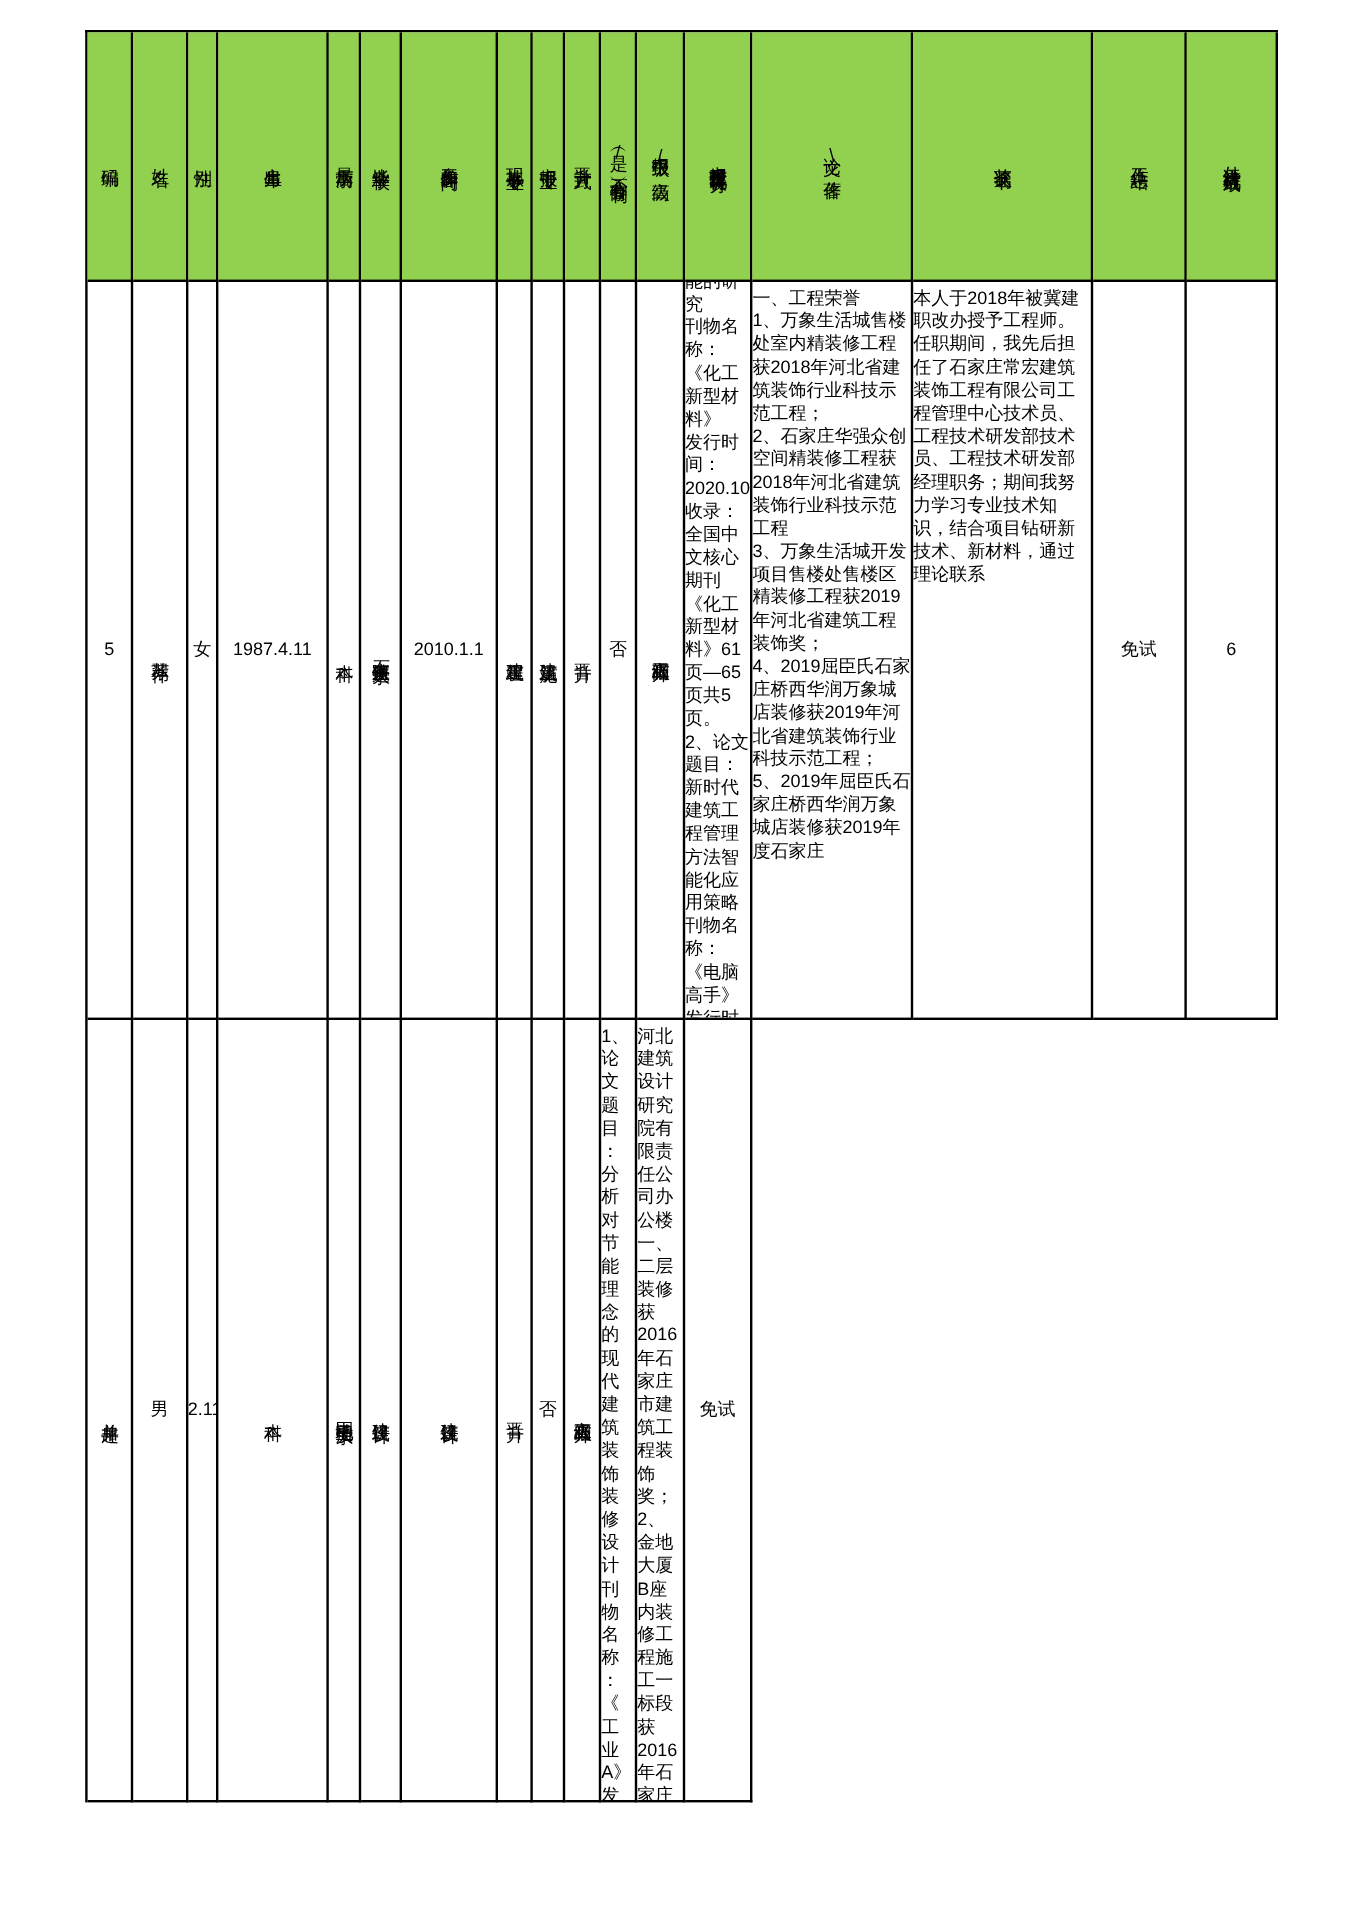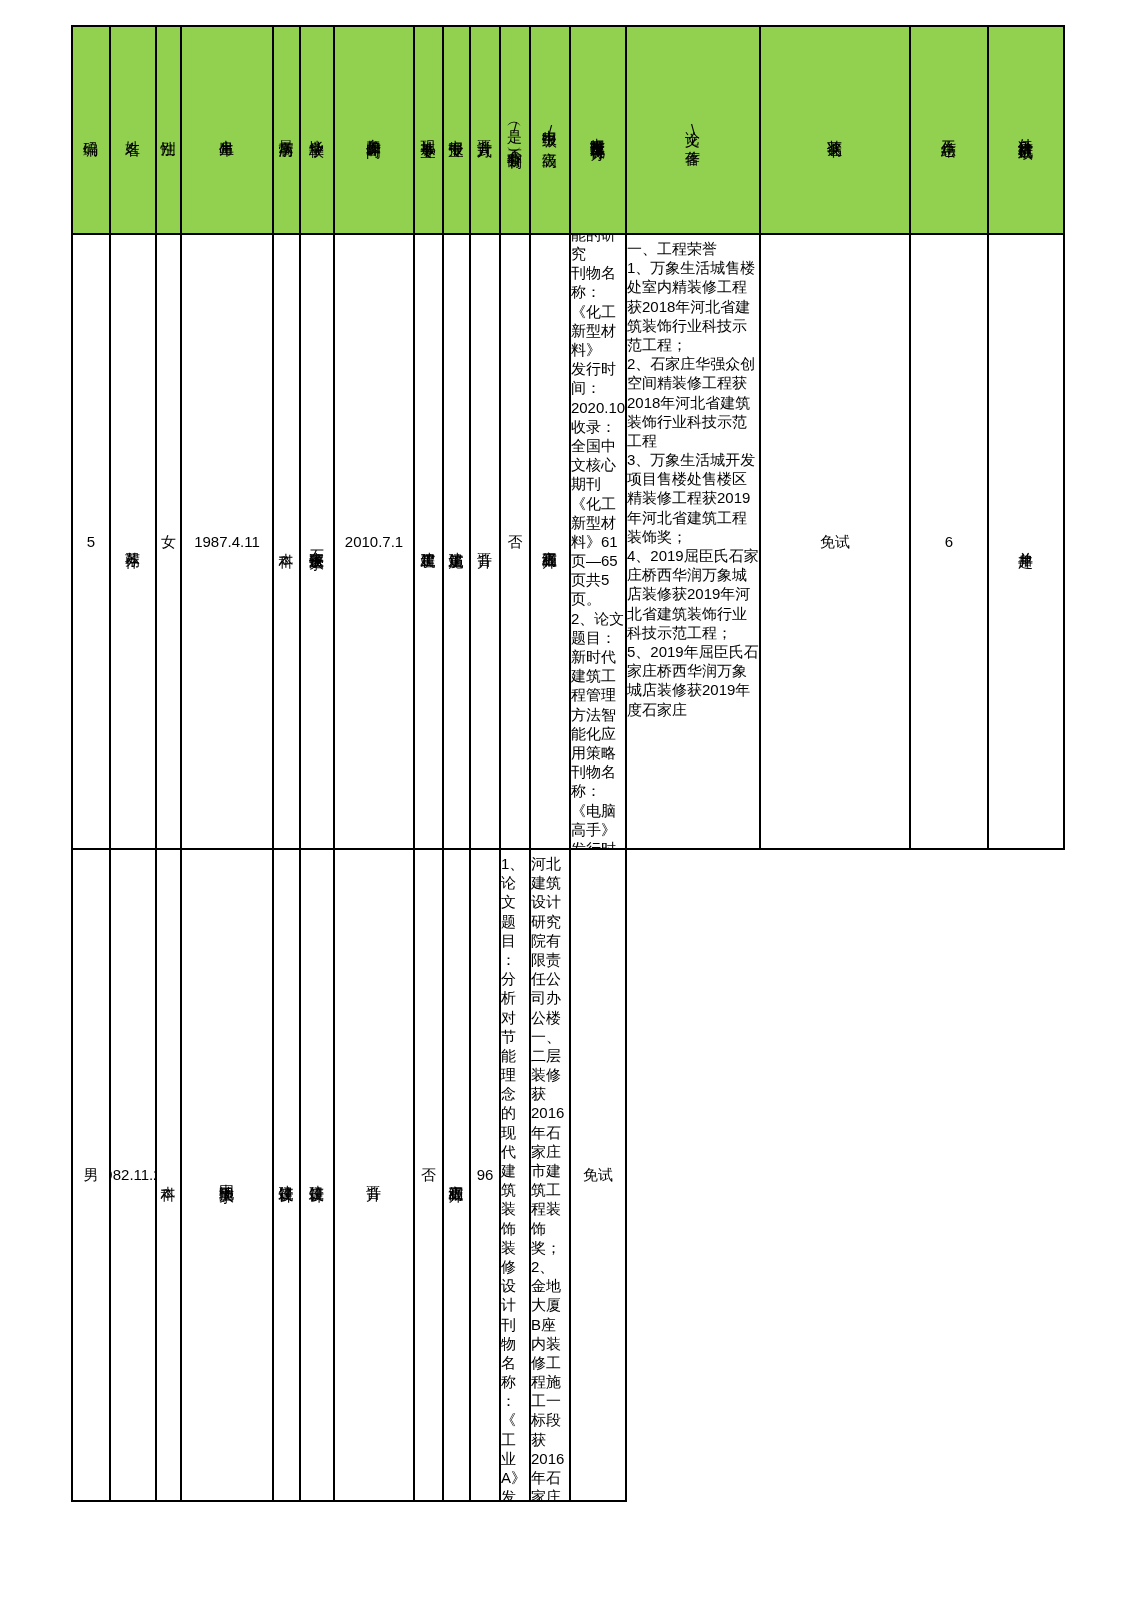--- a/index.html
+++ b/index.html
@@ -46,21 +46,21 @@
   <div class="c hd vert">获奖证书</div>
   <div class="c hd vert">工作总结</div>
   <div class="c hd vert">外语计算机成绩</div>
 
   <div class="c">5</div>
   <div class="c vert">苏翠伟</div>
   <div class="c">女</div>
   <div class="c">1987.4.11</div>
   <div class="c vert">本科</div>
   <div class="c vert">石家庄铁道大学</div>
-  <div class="c">2010.7.1</div>
+  <div class="c">2010.1.1</div>
   <div class="c vert">建筑工程</div>
   <div class="c vert">建筑施工</div>
   <div class="c vert">晋升</div>
   <div class="c">否</div>
   <div class="c vert">高级工程师</div>
   <div class="c vc">1、论文题目：
 H₂O₂协同提高单斜晶相BiVO₄可见光催化性能的研究
 刊物名称：《化工新型材料》
 发行时间：
 2020.10
@@ -70,34 +70,34 @@
 刊物名称：《电脑高手》
 发行时间：
 2020.03
 收录：《电脑高手》295页-296页共2页。</div>
   <div class="c lt">一、工程荣誉
 1、万象生活城售楼处室内精装修工程获2018年河北省建筑装饰行业科技示范工程；
 2、石家庄华强众创空间精装修工程获2018年河北省建筑装饰行业科技示范工程
 3、万象生活城开发项目售楼处售楼区精装修工程获2019年河北省建筑工程装饰奖；
 4、2019屈臣氏石家庄桥西华润万象城店装修获2019年河北省建筑装饰行业科技示范工程；
 5、2019年屈臣氏石家庄桥西华润万象城店装修获2019年度石家庄</div>
+  <div class="c lt">本人于2018年被冀建职改办授予工程师。任职期间，我先后担任了石家庄常宏建筑装饰工程有限公司工程管理中心技术员、工程技术研发部技术员、工程技术研发部经理职务；期间我努力学习专业技术知识，结合项目钻研新技术、新材料，通过理论联系</div>
   <div class="c">免试</div>
 
   <div class="c">6</div>
   <div class="c vert">单井超</div>
   <div class="c">男</div>
   <div class="c">1982.11.25</div>
   <div class="c vert">本科</div>
   <div class="c vert">中国地质大学</div>
   <div class="c vert">建筑设计</div>
   <div class="c vert">建筑设计</div>
   <div class="c vert">晋升</div>
   <div class="c">否</div>
   <div class="c vert">高级工程师</div>
-  <div class="c">96</div>
   <div class="c lt">1、论文题目：
 分析对节能理念的现代建筑装饰装修设计
 刊物名称：《工业A》
 发行时间：
 2019.03
 第3期
 收录：中文科技期刊数据库《工业A》175-177页共2页
 2、论文题目：
 室内装饰装修设计的创新实践探索
 刊物名称：《建筑工程技术与设计》

